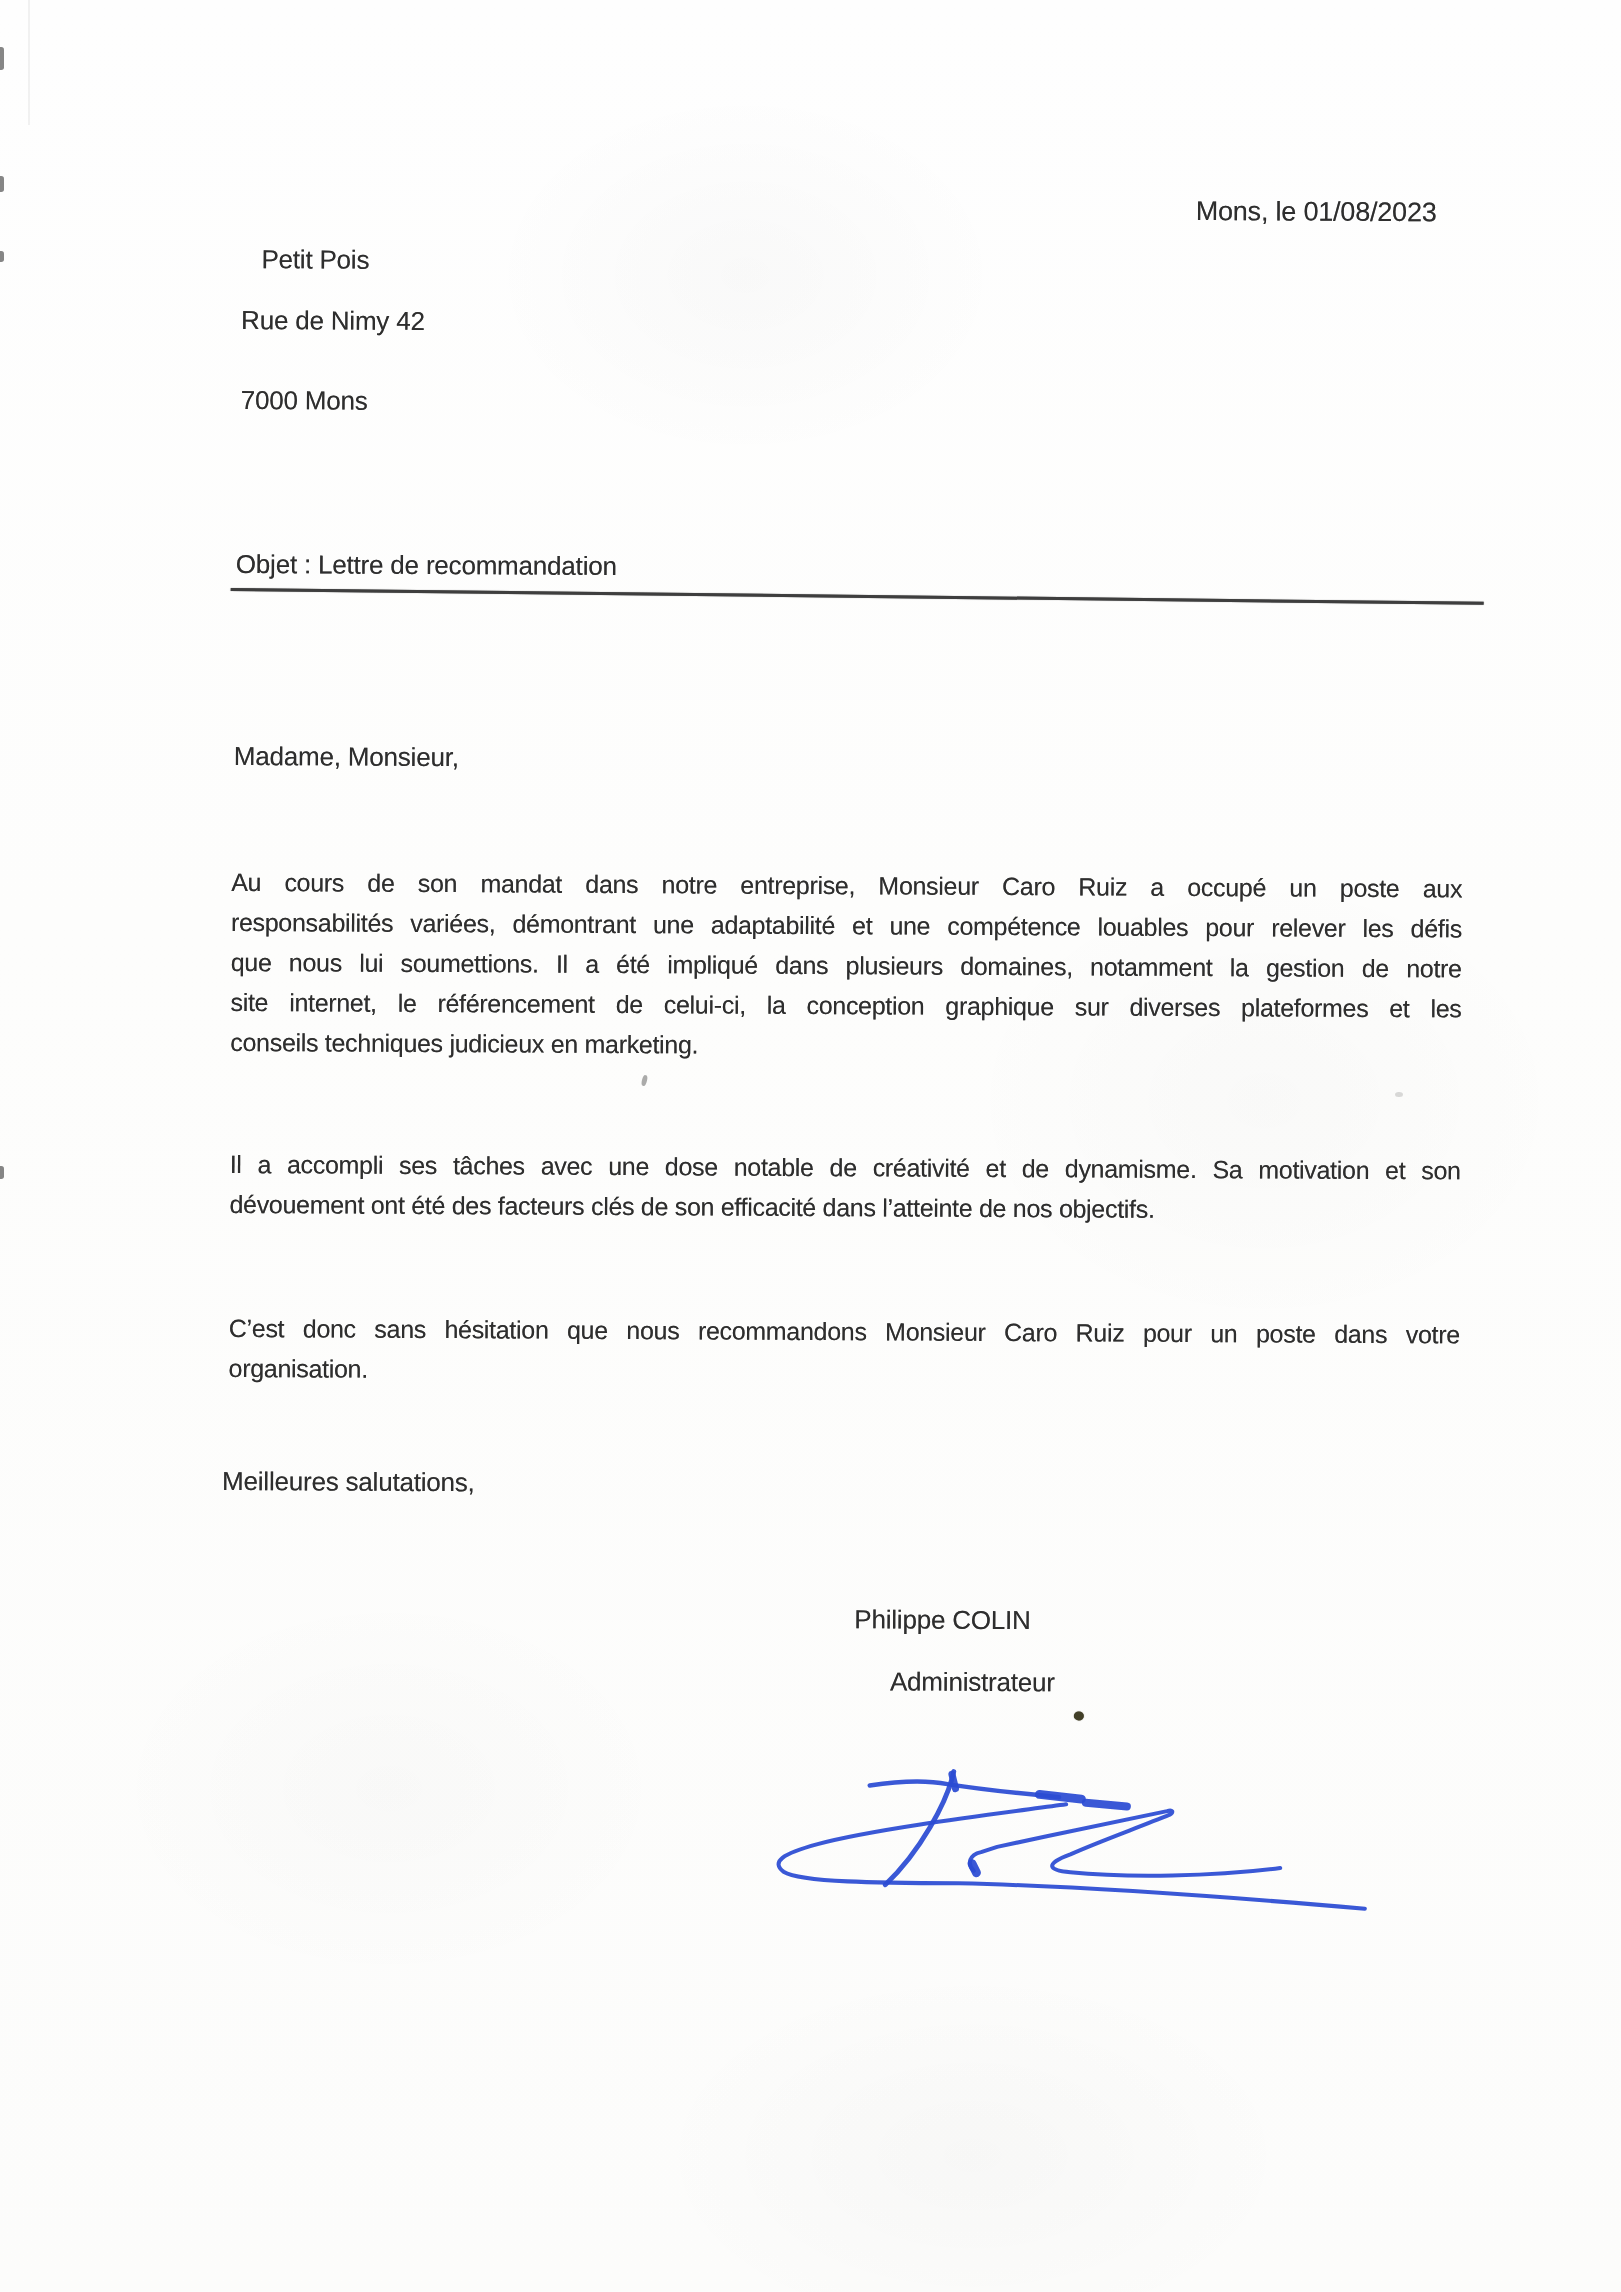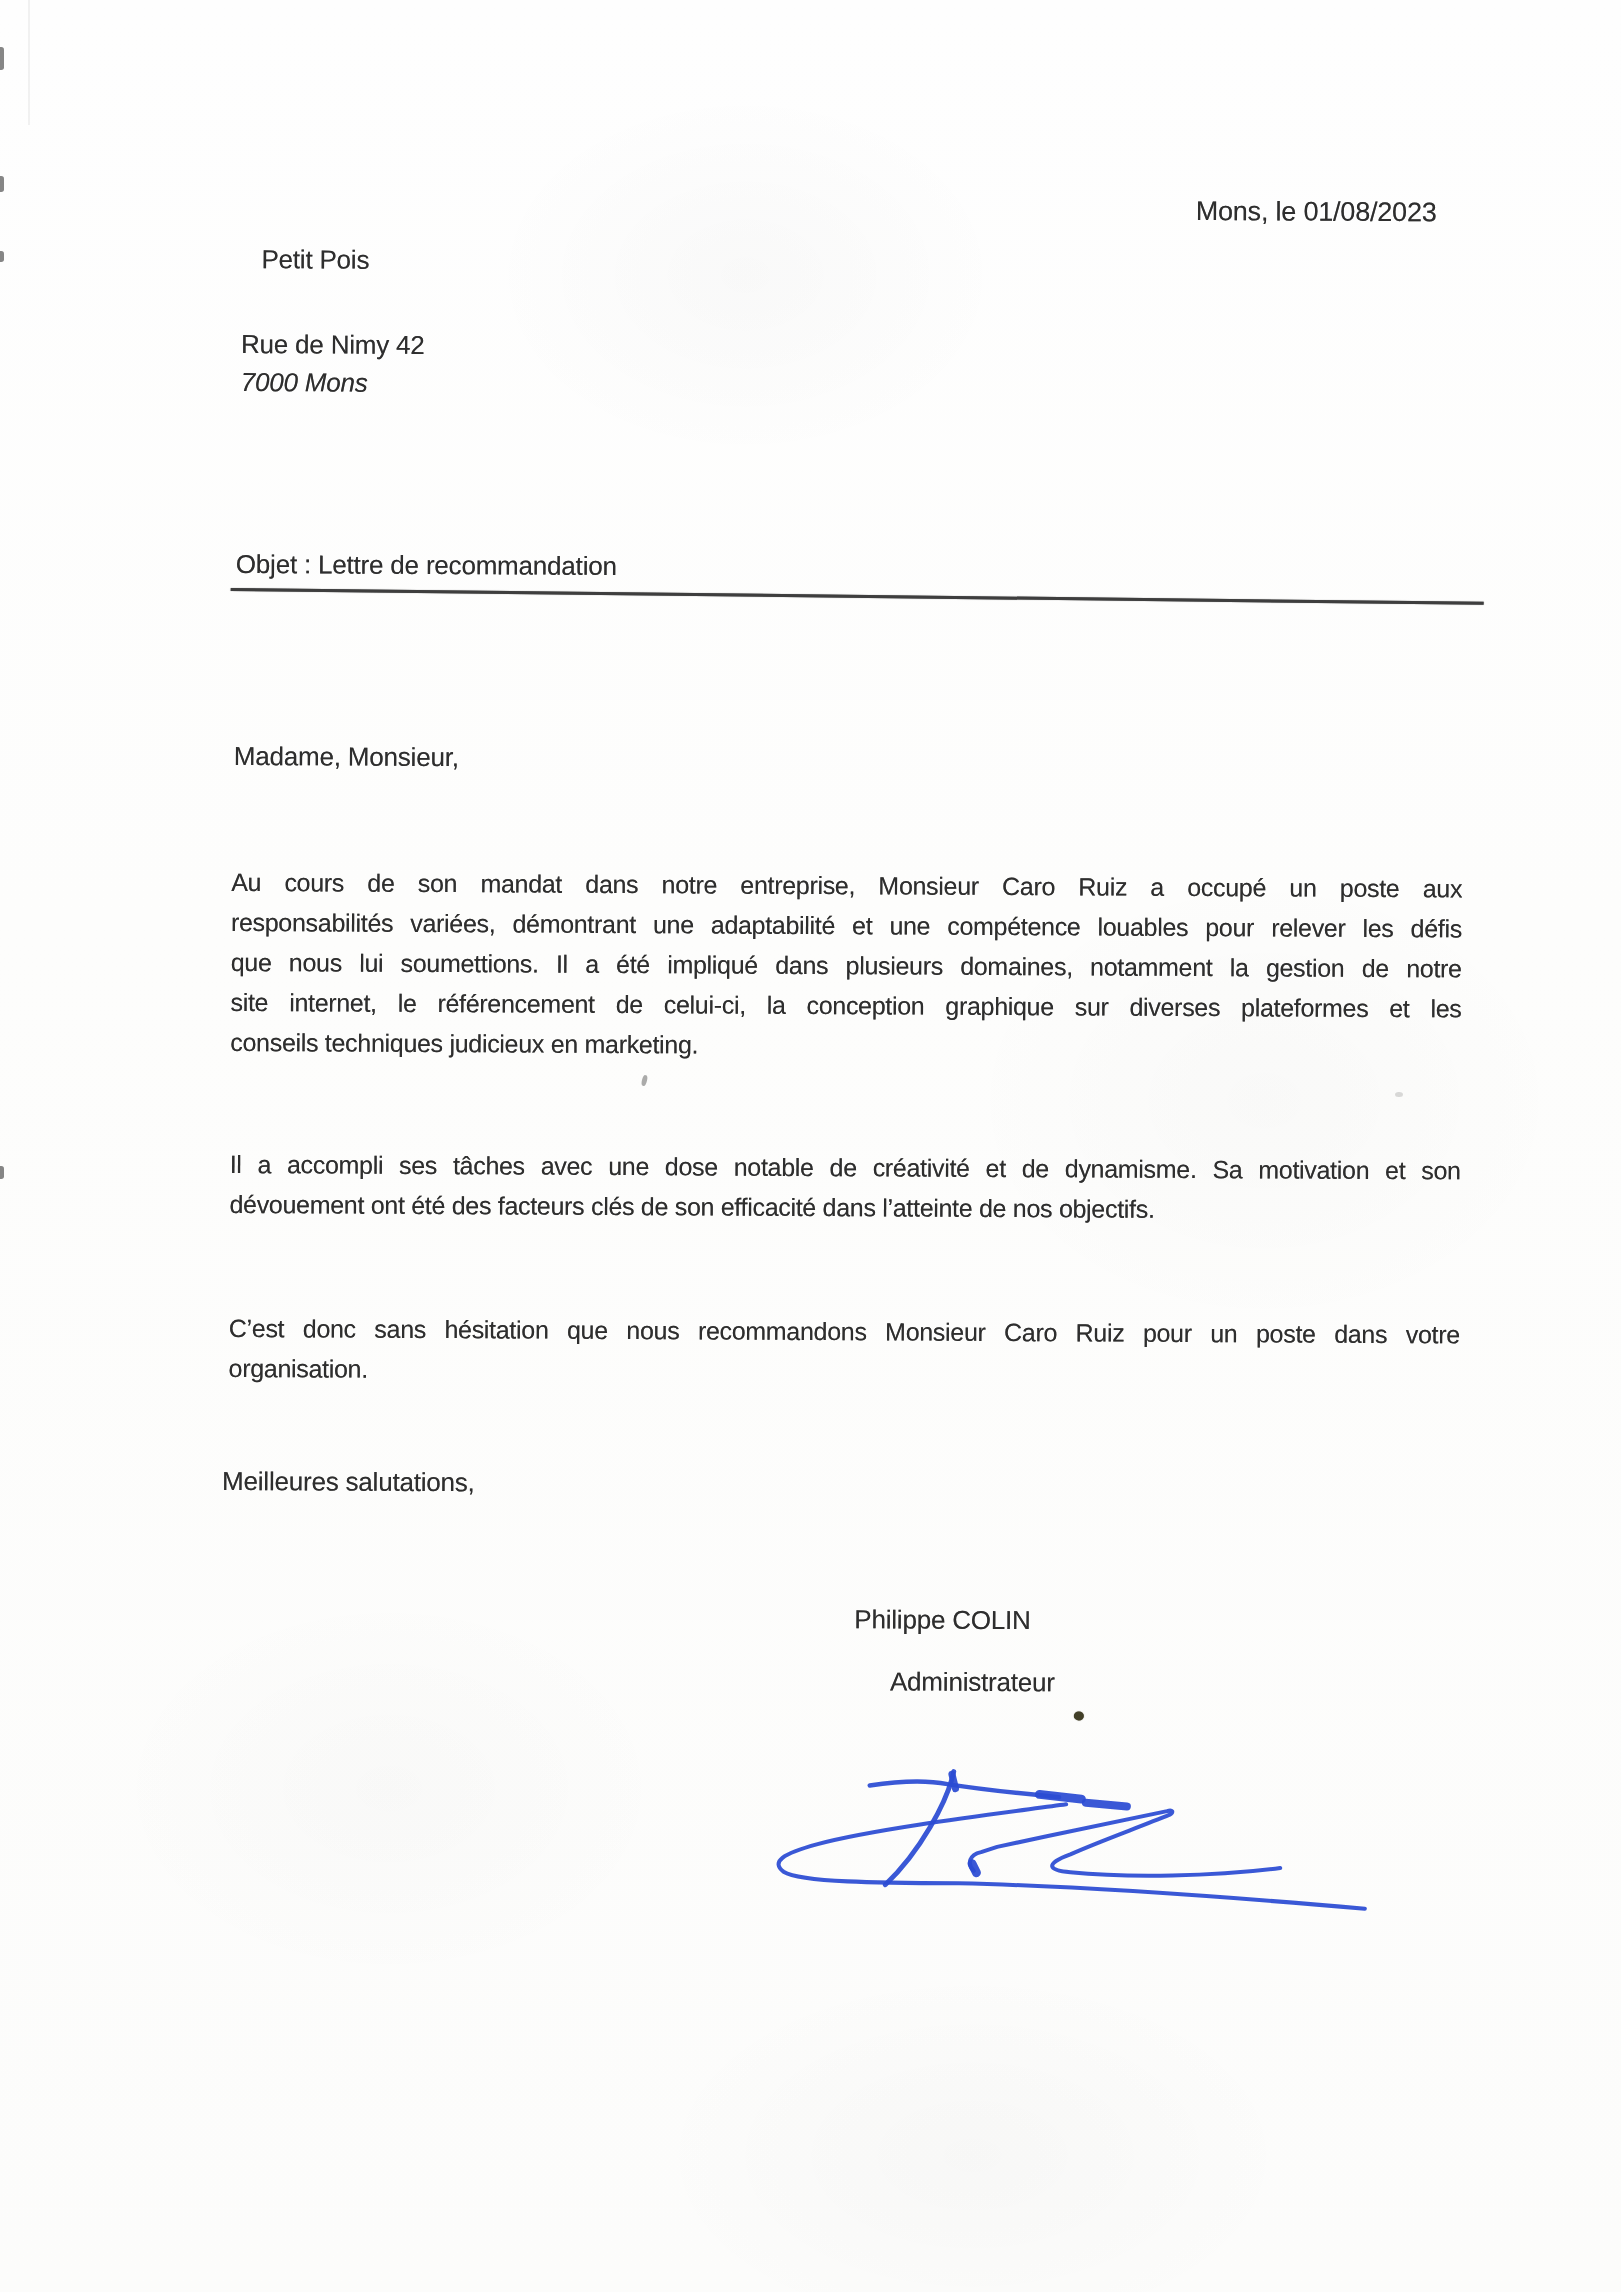--- a/index.html
+++ b/index.html
@@ -63,22 +63,22 @@
 <div class="edge-speck" style="top:47px;height:23px;"></div>
 <div class="edge-speck" style="top:176px;height:16px;"></div>
 <div class="edge-speck" style="top:251px;height:10.7px;"></div>
 <div class="edge-speck" style="top:1166px;height:12.5px;"></div>
 
 <div class="sheet">
 
   <div class="t date" style="left:1194px;top:191px;">Mons, le 01/08/2023</div>
 
   <div class="t" style="left:240px;top:244px;margin-left:20px;">Petit Pois</div>
-  <div class="t" style="left:240px;top:305px;margin-top:24px;">Rue de Nimy 42</div>
-  <div class="t" style="left:240px;top:367px;font-style:italic;">7000 Mons</div>
+  <div class="t" style="left:240px;top:305px;">Rue de Nimy 42</div>
+  <div class="t" style="left:240px;top:385px;">7000 Mons</div>
 
   <div class="t" style="left:236px;top:549px;">Objet : Lettre de recommandation</div>
   <div class="subject-underline"></div>
 
   <div class="t" style="left:235px;top:741px;">Madame, Monsieur,</div>
 
   <div id="paras">
       <div class="para" style="top: 862px;">
         <div class="jl">Au cours de son mandat dans notre entreprise, Monsieur Caro Ruiz a occupé un poste aux</div>
         <div class="jl">responsabilités variées, démontrant une adaptabilité et une compétence louables pour relever les défis</div>

